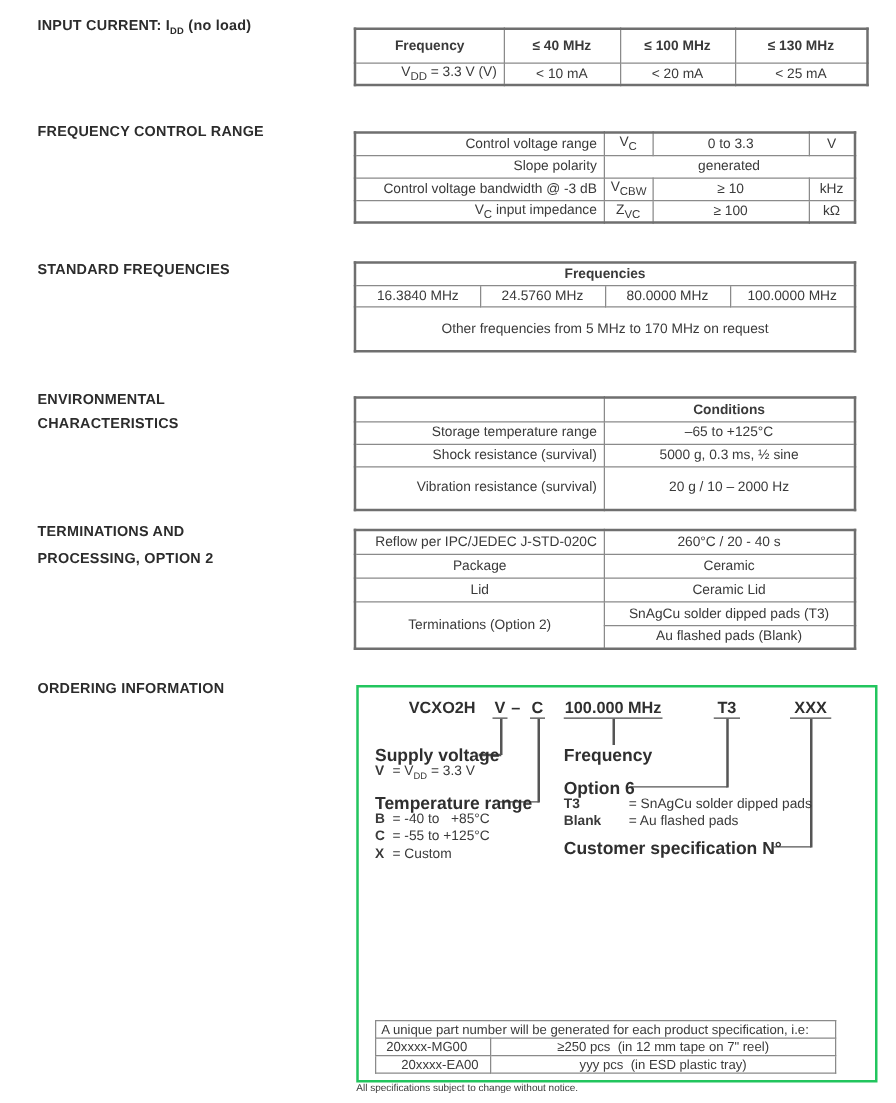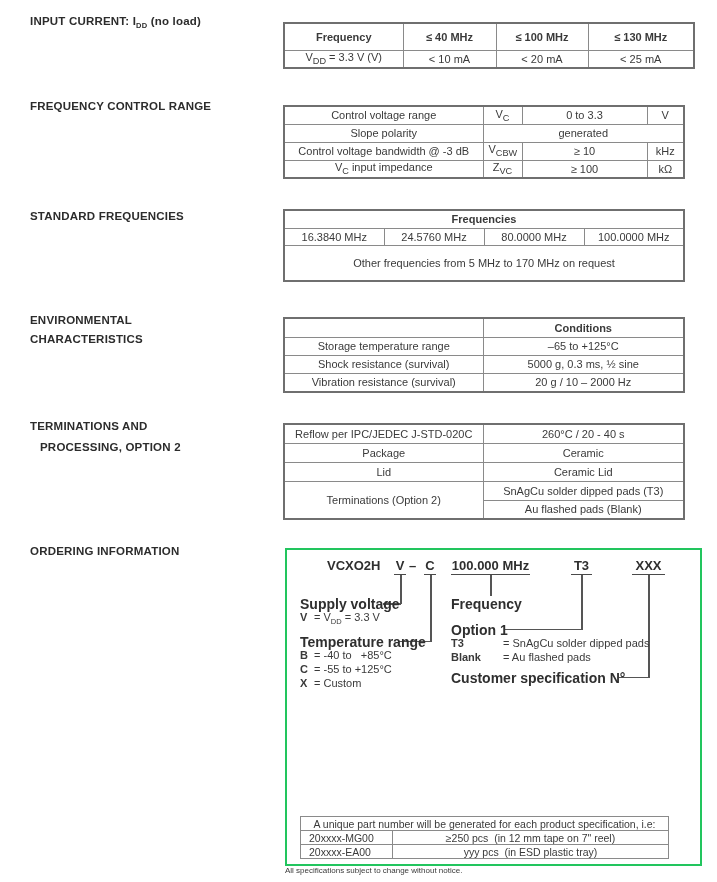--- a/index.html
+++ b/index.html
@@ -5,21 +5,21 @@
   html,body { margin:0; padding:0; background:#fff; }
   .page { position:relative; width:717px; height:882px; background:#ffffff;
           font-family:"Liberation Sans", sans-serif; color:#3a3a3a; overflow:hidden; }
   .sec-h { position:absolute; font-weight:bold; font-size:11.5px; letter-spacing:.2px;
            color:#2c2c2c; white-space:nowrap; }
   .sec-h sub, .cell sub, .txt sub { font-size:7.5px; }
   table.tbl { position:absolute; border-collapse:collapse; table-layout:fixed;
               font-size:11px; color:#3a3a3a; border:2px solid #6f6f6f; }
   .tbl td { border:1px solid #8a8a8a; padding:0 5px; text-align:center;
             vertical-align:middle; white-space:nowrap; overflow:hidden; }
-  .tbl td.tl { text-align:center; }
+  .tbl td.tl { text-align:right; }
   .b { font-weight:bold; }
   
   .obox { position:absolute; left:285px; top:548px; width:413px; height:314px;
           border:2px solid #22c55e; }
   .abs { position:absolute; white-space:pre; }
   .pn-seg { position:absolute; top:8px; font-weight:bold; font-size:13px; color:#2f2f2f;
             text-align:center; }
   .u { border-bottom:1.5px solid #4a4a4a; padding-bottom:1px; }
   .vl { position:absolute; width:1.5px; background:#555; }
   .hl { position:absolute; height:1.5px; background:#555; }
@@ -138,29 +138,29 @@
       <td class="b">Conditions</td>
     </tr>
     <tr style="height:18px">
       <td class="tl">Storage temperature range</td>
       <td>–65 to +125°C</td>
     </tr>
     <tr style="height:18px">
       <td class="tl">Shock resistance (survival)</td>
       <td>5000 g, 0.3 ms, ½ sine</td>
     </tr>
-    <tr style="height:19px">
+    <tr style="height:35px">
       <td class="tl">Vibration resistance (survival)</td>
       <td>20 g / 10 – 2000 Hz</td>
     </tr>
   </tbody>
     </table>
 
   <div class="sec-h" style="left:30px;top:420px">TERMINATIONS AND</div>
-  <div class="sec-h" style="left:40px;top:441px">PROCESSING, OPTION 2</div>
+  <div class="sec-h" style="left:30px;top:441px">PROCESSING, OPTION 2</div>
 
   <table class="tbl" style="left:283px;top:423px;width:402px">
     <colgroup>
         <col style="width:199px">
         <col>
       </colgroup>
     <tbody>
         <tr style="height:19px">
       <td class="tl">Reflow per IPC/JEDEC J-STD-020C</td>
       <td>260°C / 20 - 40 s</td>
@@ -207,40 +207,40 @@
 
     <div class="abs lbl" style="left:13px;top:46px">Supply voltage</div>
     <div class="abs txt" style="left:13px;top:61px"><span class="key key-s">V</span><span>= V</span><sub>DD</sub><span> = 3.3 V</span></div>
 
     <div class="abs lbl" style="left:13px;top:84px">Temperature range</div>
     <div class="abs txt" style="left:13px;top:99px"><span class="key key-s">B</span><span>= -40 to   +85°C</span></div>
     <div class="abs txt" style="left:13px;top:113px"><span class="key key-s">C</span><span>= -55 to +125°C</span></div>
     <div class="abs txt" style="left:13px;top:127px"><span class="key key-s">X</span><span>= Custom</span></div>
 
     <div class="abs lbl" style="left:164px;top:46px">Frequency</div>
-    <div class="abs lbl" style="left:164px;top:72px">Option 1</div>
+    <div class="abs lbl" style="left:164px;top:72px">Option 6</div>
     <div class="abs txt" style="left:164px;top:87px"><span class="key key-m">T3</span><span>= SnAgCu solder dipped pads</span></div>
     <div class="abs txt" style="left:164px;top:101px"><span class="key key-m">Blank</span><span>= Au flashed pads</span></div>
     <div class="abs lbl" style="left:164px;top:120px">Customer specification N°</div>
 
     <table class="ntbl">
       <colgroup>
           <col style="width:92px">
           <col>
         </colgroup>
       <tbody>
           <tr style="height:14px">
-            <td colspan="2" style="text-align:center">A unique part number will be generated for each product specification, i.e:</td>
+            <td colspan="2" style="text-align:left">A unique part number will be generated for each product specification, i.e:</td>
           </tr>
       <tr style="height:14px">
         <td style="padding-left:8px">20xxxx-MG00</td>
         <td style="text-align:center">≥250 pcs  (in 12 mm tape on 7" reel)</td>
       </tr>
       <tr style="height:14px">
-        <td style="padding-left:8px">20xxxx-EA00</td>
+        <td style="padding-left:20px">20xxxx-EA00</td>
         <td style="text-align:center">yyy pcs  (in ESD plastic tray)</td>
       </tr>
     </tbody>
       </table>
   </div>
 
   <div class="footer-note">All specifications subject to change without notice.</div>
 
 </div>
 

